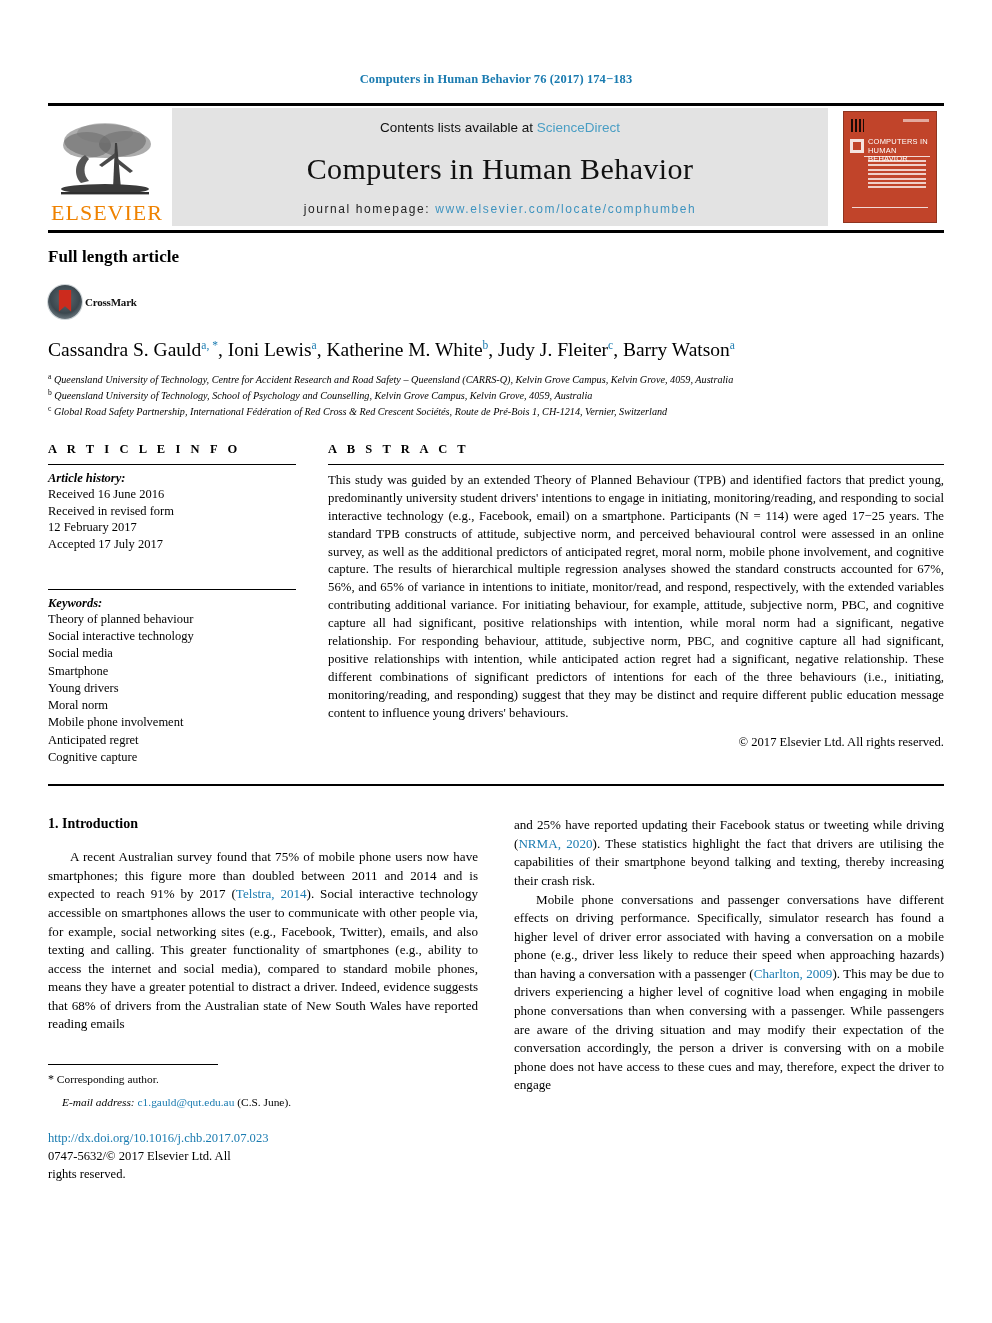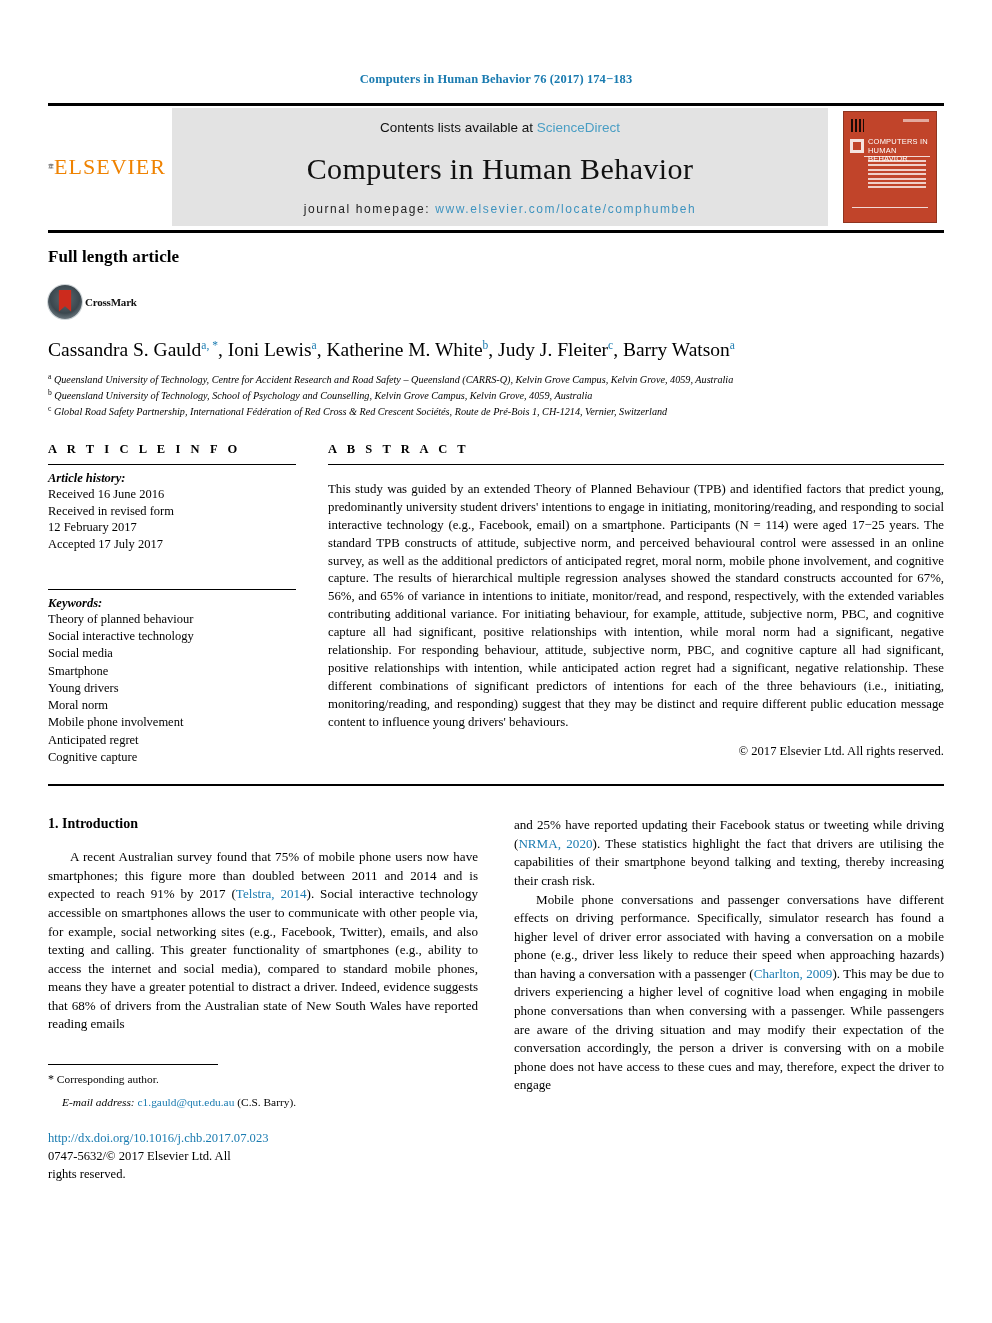--- a/index.html
+++ b/index.html
@@ -43,21 +43,21 @@
   .banner {
     display: flex;
     align-items: stretch;
     height: 118px;
     margin-top: 2px;
   }
   .banner-left {
     width: 118px;
     flex: 0 0 118px;
     display: flex;
-    flex-direction: row;
+    flex-direction: column;
     align-items: center;
     justify-content: flex-end;
     padding-bottom: 2px;
   }
   .tree-svg { display:block; }
   .elsevier-word {
     font-family: "Liberation Serif", serif;
     font-size: 22px;
     letter-spacing: 1px;
     color: #ef8200;
@@ -245,21 +245,21 @@
   .ai-label { font-style: italic; font-weight: bold; font-size: 12.5px; margin-top: 6px;}
   .ai-line { font-size: 12.5px; line-height: 1.34; }
 
   .kw-block { margin-top: 36px; }
   .kw-list { font-size: 12.5px; line-height: 1.38; }
 
   .abstract-body {
     font-size: 12.8px;
     line-height: 1.40;
     text-align: justify;
-    margin-top: 16px;
+    margin-top: 7px;
     hyphens: none;
   }
   .copyright {
     text-align: right;
     font-size: 12.6px;
     margin-top: 12px;
   }
 
   .hr-strong { border-top: 2.2px solid #000; margin-top: 18px; }
 
@@ -426,21 +426,21 @@
 
   <div class="body-cols">
 
     <div class="bcol">
       <div class="sec-title">1. Introduction</div>
       <p class="para"><span>A recent Australian survey found that 75% of mobile phone users now have smartphones; this figure more than doubled between 2011 and 2014 and is expected to reach 91% by 2017 (</span><span class="ref">Telstra, 2014</span><span>). Social interactive technology accessible on smartphones allows the user to communicate with other people via, for example, social networking sites (e.g., Facebook, Twitter), emails, and also texting and calling. This greater functionality of smartphones (e.g., ability to access the internet and social media), compared to standard mobile phones, means they have a greater potential to distract a driver. Indeed, evidence suggests that 68% of drivers from the Australian state of New South Wales have reported reading emails</span></p>
 
       <div class="footnote">
         <div class="fn-rule"></div>
         <div class="fn-line"><span class="fn-star">*</span> <span>Corresponding author.</span></div>
-        <div class="fn-line fn-ind"><span class="em-label">E-mail address:</span> <span class="ref">c1.gauld@qut.edu.au</span> <span>(C.S. Barry).</span></div>
+        <div class="fn-line fn-ind"><span class="em-label">E-mail address:</span> <span class="ref">c1.gauld@qut.edu.au</span> <span>(C.S. June).</span></div>
         <div class="doi-block">
           <span class="doi-link">http://dx.doi.org/10.1016/j.chb.2017.07.023</span>
           <span class="issn">0747-5632/© 2017 Elsevier Ltd. All rights reserved.</span>
         </div>
       </div>
     </div>
 
     <div class="bcol">
       <p class="para" style="text-indent:0"><span>and 25% have reported updating their Facebook status or tweeting while driving (</span><span class="ref">NRMA, 2020</span><span>). These statistics highlight the fact that drivers are utilising the capabilities of their smartphone beyond talking and texting, thereby increasing their crash risk.</span></p>
       <p class="para"><span>Mobile phone conversations and passenger conversations have different effects on driving performance. Specifically, simulator research has found a higher level of driver error associated with having a conversation on a mobile phone (e.g., driver less likely to reduce their speed when approaching hazards) than having a conversation with a passenger (</span><span class="ref">Charlton, 2009</span><span>). This may be due to drivers experiencing a higher level of cognitive load when engaging in mobile phone conversations than when conversing with a passenger. While passengers are aware of the driving situation and may modify their expectation of the conversation accordingly, the person a driver is conversing with on a mobile phone does not have access to these cues and may, therefore, expect the driver to engage</span></p>

